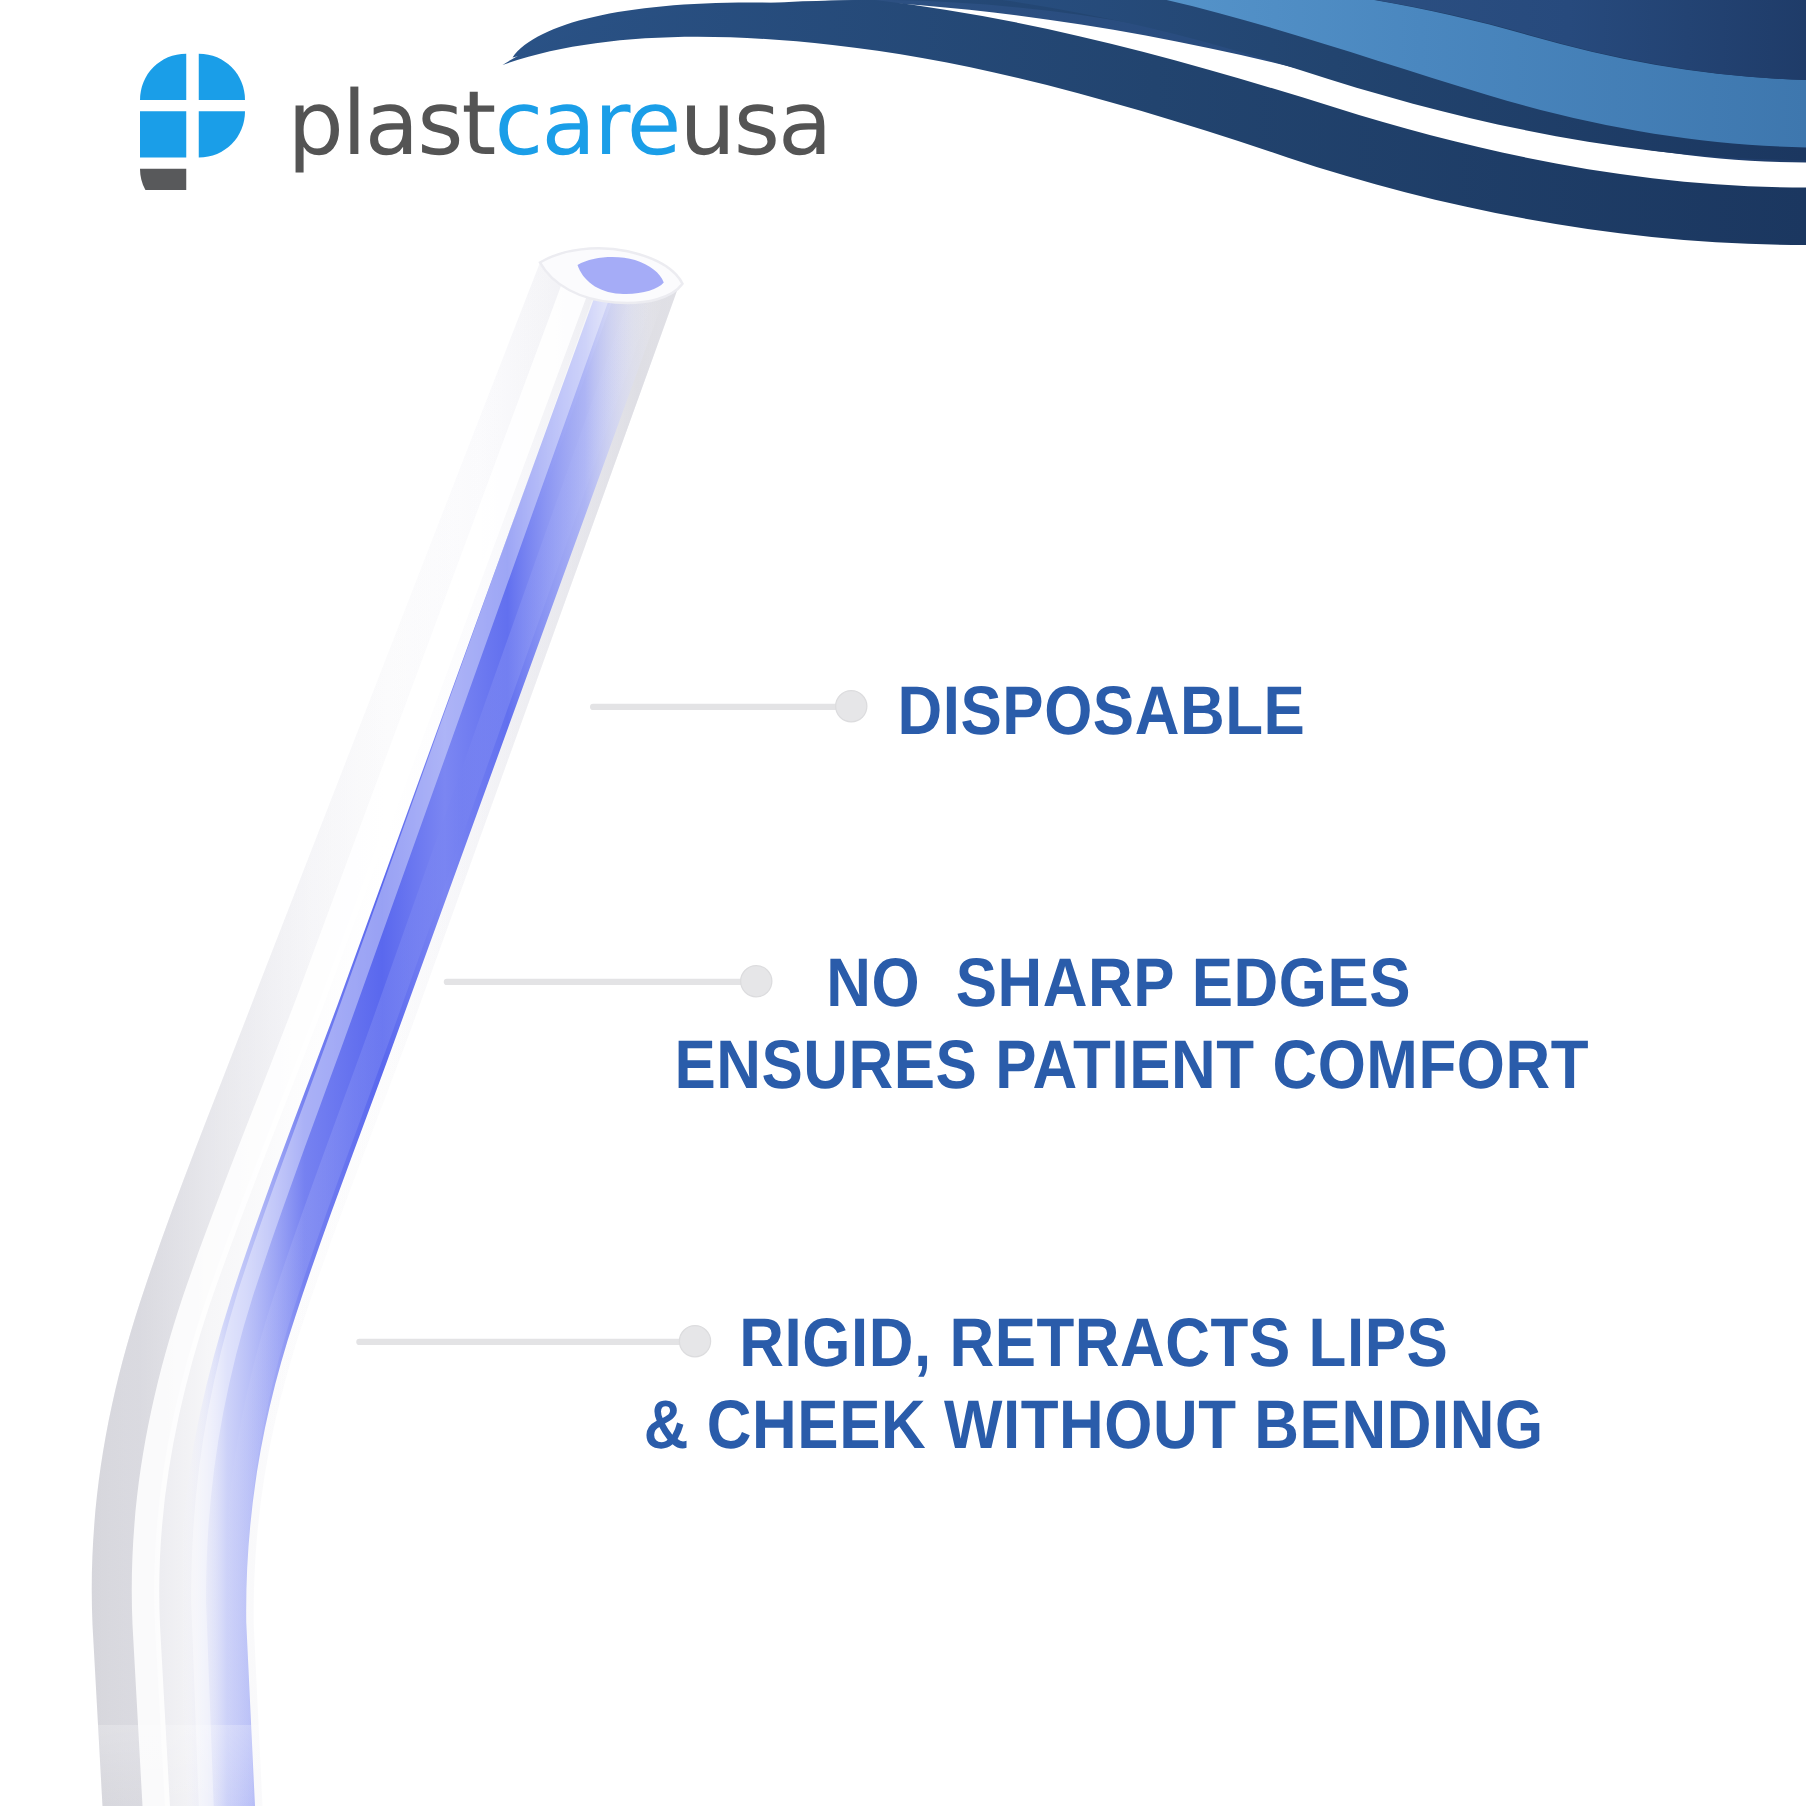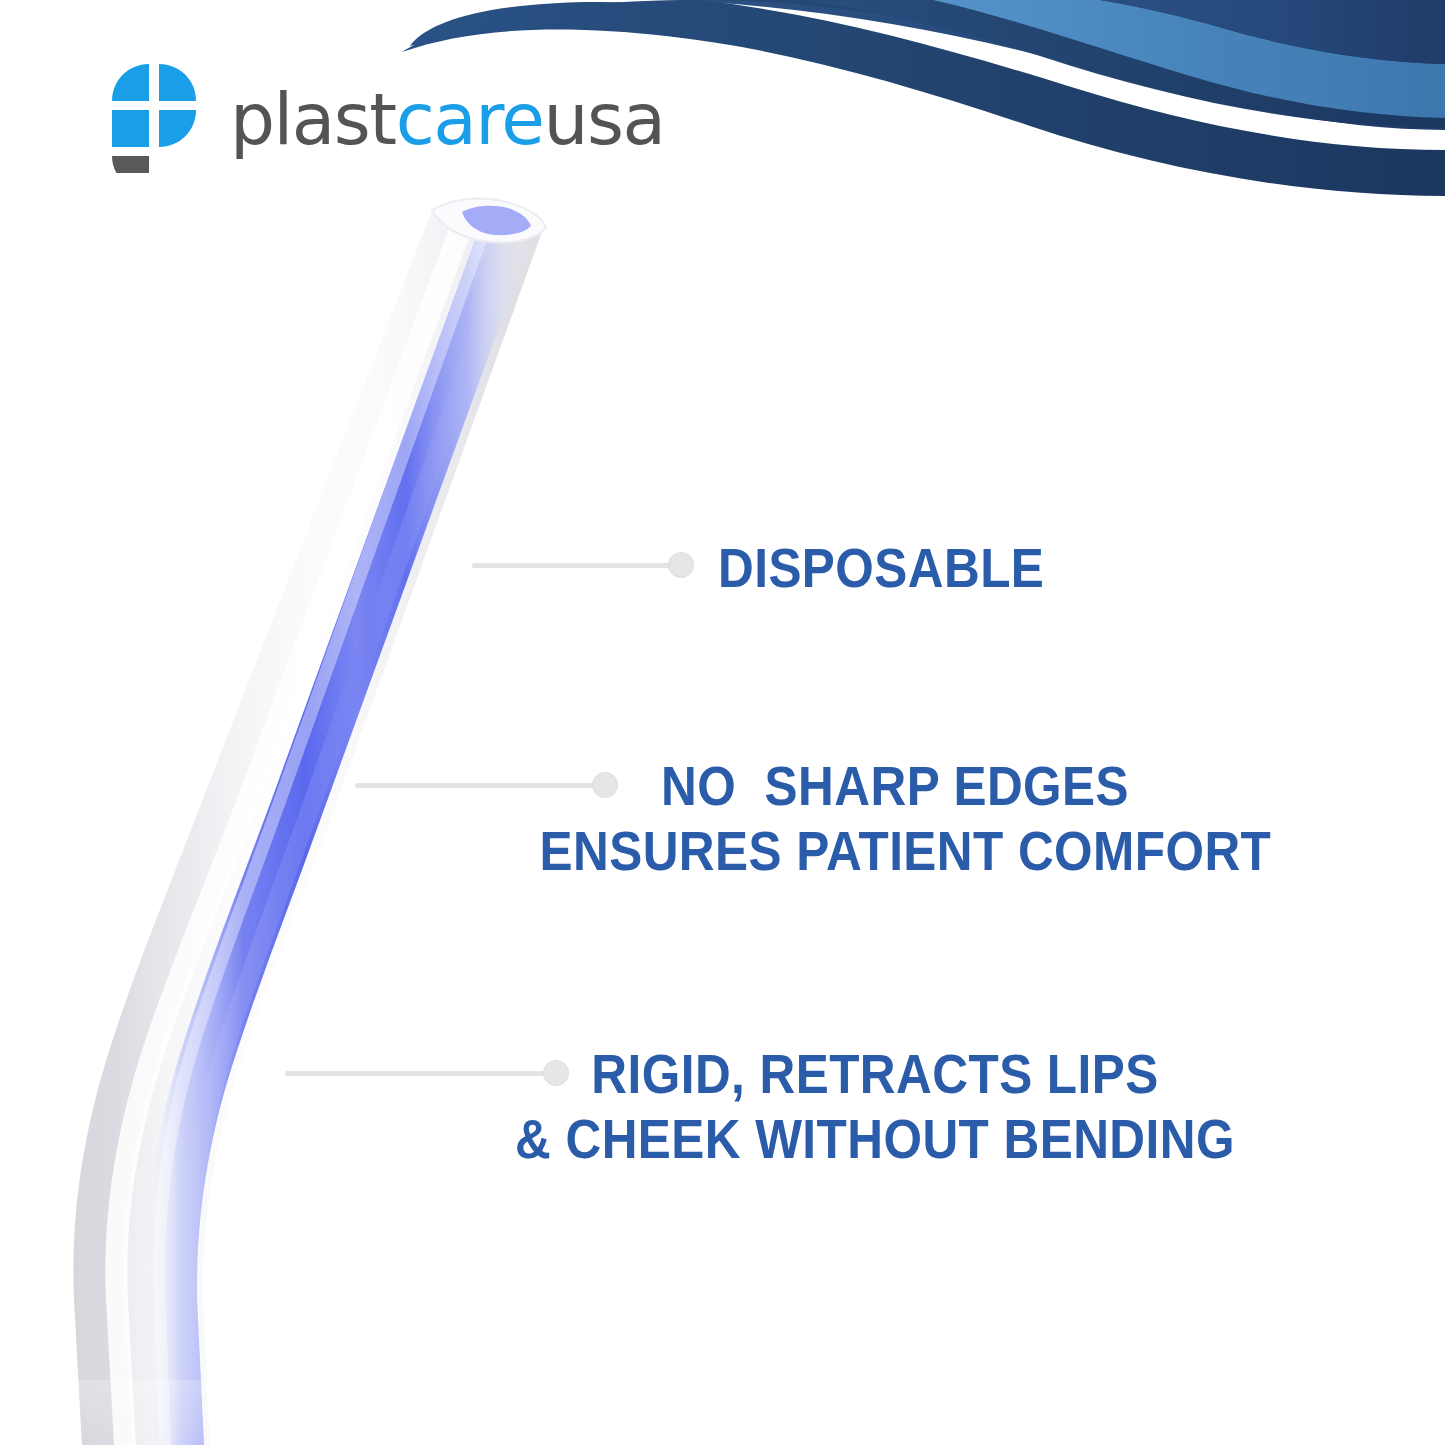--- a/index.html
+++ b/index.html
@@ -26,21 +26,21 @@
     left: 0;
     width: 1445px;
     height: 210px;
     pointer-events: none;
   }
 
   
   #brand-logo {
     position: absolute;
     left: 106px;
-    top: 57px;
+    top: 36px;
     display: flex;
     align-items: center;
     height: 120px;
   }
   #logo-mark {
     width: 96px;
     height: 112px;
     flex: 0 0 auto;
   }
   #brand-wordmark {

